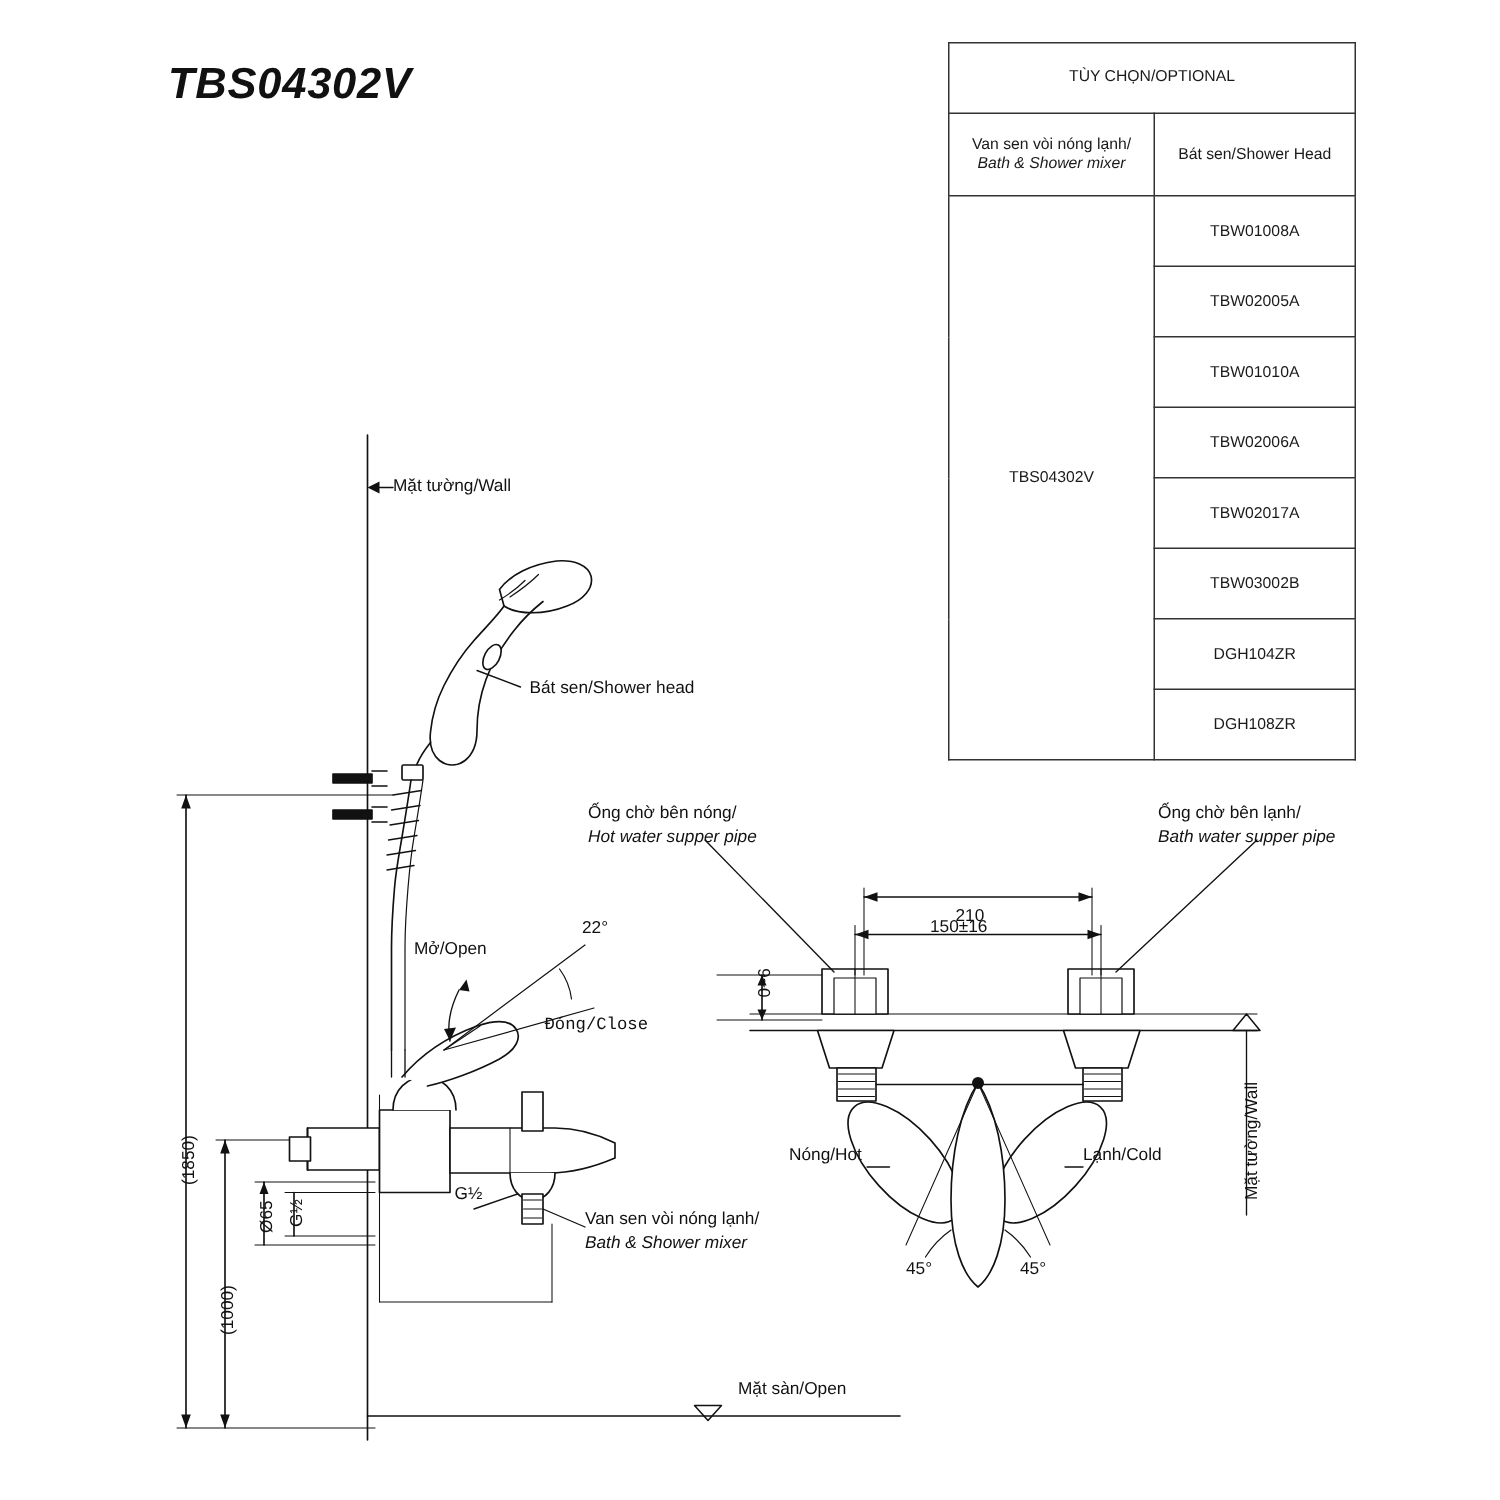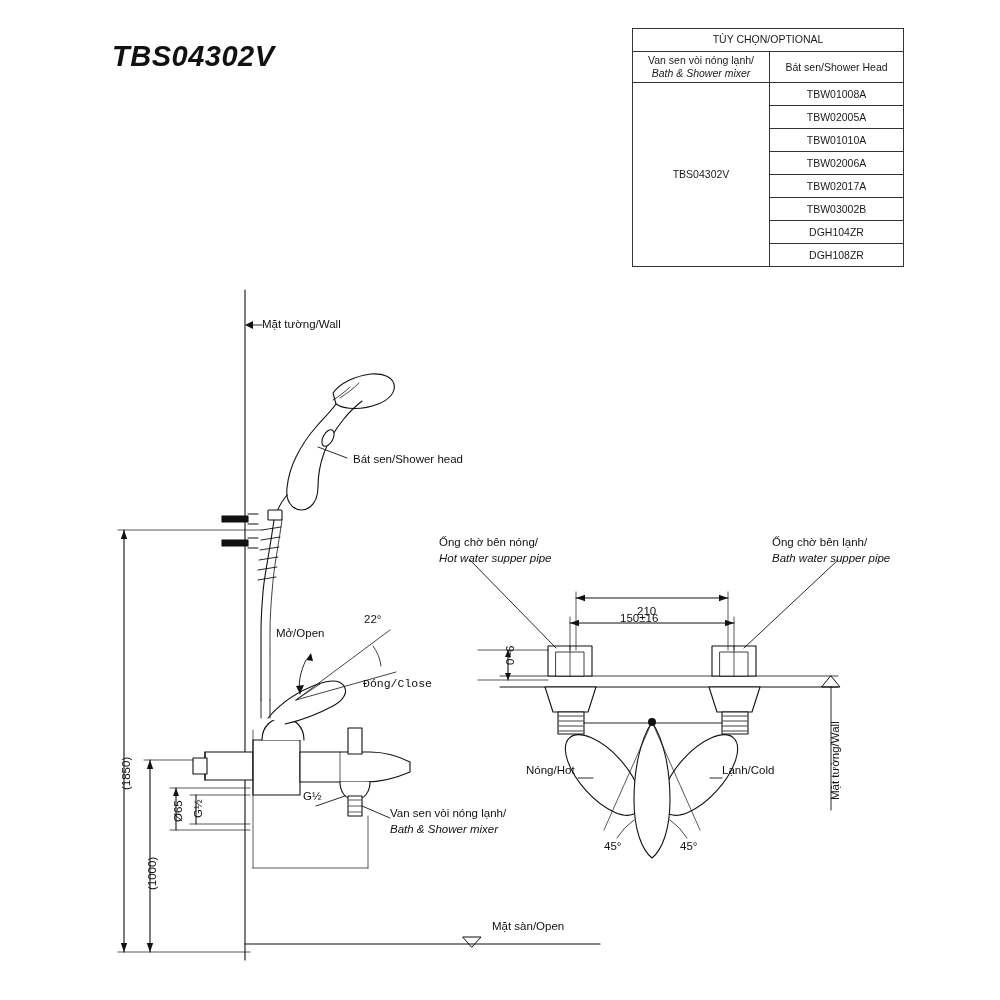--- a/index.html
+++ b/index.html
@@ -36,21 +36,21 @@
     left: 632px;
     top: 28px;
     width: 272px;
     border-collapse: collapse;
     font-size: 10.5px;
   }
   #option-table td {
     border: 1px solid #333;
     text-align: center;
     vertical-align: middle;
-    padding: 2px 3px;
+    padding: 14px 3px;
     line-height: 1.25;
     height: 18px;
   }
   #option-table td.head {
     font-size: 10.5px;
   }
   .ital { font-style: italic; }
   
   svg.draw {
     position: absolute;
@@ -312,21 +312,21 @@
       <line x1="838" y1="560" x2="744" y2="648" stroke-width="0.9"></line>
       <line x1="593" y1="778" x2="578" y2="778" stroke-width="0.9"></line>
       <line x1="710" y1="778" x2="722" y2="778" stroke-width="0.9"></line>
     </g>
   </svg>
 
   <div class="anno" style="left:262px; top:317px;">Mặt tường/Wall</div>
 
   <div class="anno" style="left:353px; top:452px;">Bát sen/Shower head</div>
 
-  <div class="anno" style="left:392px; top:535px;margin-left:47px;">
+  <div class="anno" style="left:392px; top:535px;">
     <span>Ống chờ bên nóng/</span><br>
     <span class="it">Hot water supper pipe</span>
   </div>
 
   <div class="anno" style="left:772px; top:535px;">
     <span>Ống chờ bên lạnh/</span><br>
     <span class="it">Bath water supper pipe</span>
   </div>
 
   <div class="anno" style="left:276px; top:626px;">Mở/Open</div>
@@ -347,17 +347,17 @@
   <div class="dimtext vert" style="left:120px; top:790px; transform: rotate(-90deg);">(1850)</div>
   <div class="dimtext vert" style="left:146px; top:890px; transform: rotate(-90deg);">(1000)</div>
   <div class="dimtext vert" style="left:172px; top:822px; transform: rotate(-90deg);">Ø65</div>
   <div class="dimtext vert" style="left:192px; top:818px; transform: rotate(-90deg);">G½</div>
   <div class="dimtext" style="left:303px; top:790px;">G½</div>
 
   <div class="dimtext" style="left:620px; top:580px;margin-top:32px;">150±16</div>
   <div class="dimtext" style="left:637px; top:605px;">210</div>
   <div class="dimtext vert" style="left:504px; top:665px; transform: rotate(-90deg);">0~6</div>
 
-  <div class="dimtext" style="left:364px; top:613px;">22°</div>
+  <div class="dimtext" style="left:388px; top:613px;">22°</div>
   <div class="dimtext" style="left:604px; top:840px;">45°</div>
   <div class="dimtext" style="left:680px; top:840px;">45°</div>
 
 </div>
 
 </body></html>

